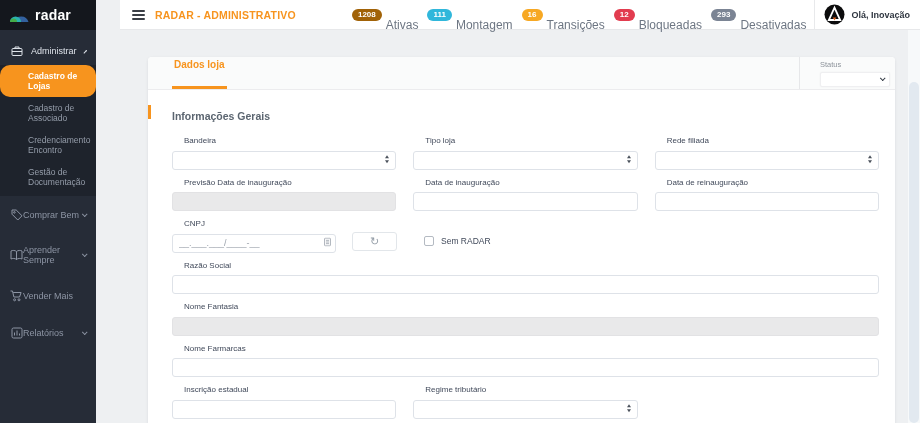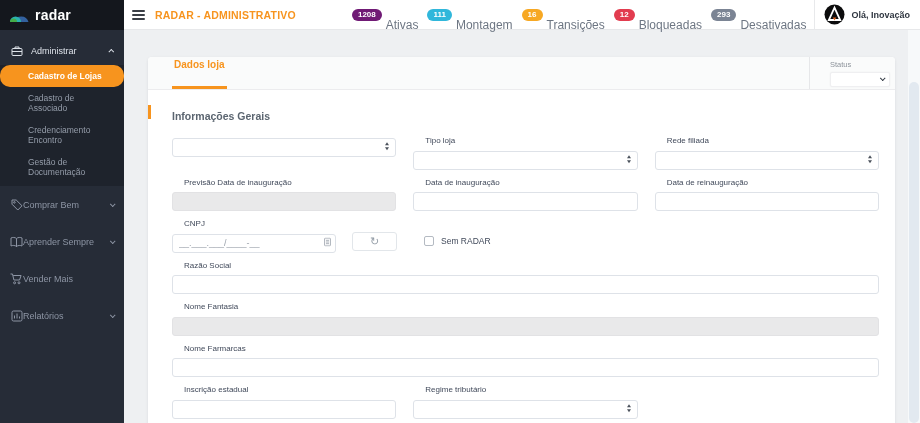--- a/index.html
+++ b/index.html
@@ -1,19 +1,19 @@
 <!DOCTYPE html>
 <html><head>
 <meta charset="utf-8">
 <style>
   * { margin:0; padding:0; box-sizing:border-box; }
   html,body { width:920px; height:423px; overflow:hidden; font-family:"Liberation Sans", sans-serif; background:#eef0f2; }
 
   
-  .sidebar { position:absolute; left:0; top:0; width:124px; height:423px; background:#262c37; z-index:5; }
+  .sidebar { position:absolute; left:0; top:0; width:96px; height:423px; background:#262c37; z-index:5; }
   .logo { height:30px; background:#14171d; display:flex; align-items:center; padding-left:9px; gap:6px; }
   .logo-text { color:#ffffff; font-weight:bold; font-size:14px; letter-spacing:.2px; }
   .side-group-header { margin-top:5px; padding:9px 10px 8px 10px; display:flex; align-items:center; gap:8px; color:#dde2e9; font-size:9px; cursor:pointer; }
   .side-group-header .grow { flex:1; }
   .submenu { background:#1e232c; padding-bottom:3px; }
   .sub-item { padding:6px 10px 6px 28px; color:#959daa; font-size:8.5px; line-height:10px; cursor:pointer;border-radius:10px; }
   .sub-item.active { background:#F7941E; color:#ffffff; font-weight:bold; }
   .side-item { padding:12px 10px; display:flex; align-items:center; gap:0; color:#8d95a4; font-size:9px; cursor:pointer; }
   .side-item .grow { flex:1; }
   .sicon { width:13px; height:13px; flex:none; display:flex; align-items:center; justify-content:center; }
@@ -34,21 +34,21 @@
   .user-name { font-size:9px; font-weight:bold; color:#2f3640; }
 
   
   .main { position:absolute; left:120px; top:30px; width:800px; height:393px; background:#eef0f2; overflow:hidden; }
   .scroll-track { position:absolute; right:0; top:0; width:12px; height:100%; background:#f7f9fa; }
   .scroll-thumb { position:absolute; right:1px; top:52px; width:10px; height:341px; background:#e2e9f0; border-radius:5px; }
 
   .card { position:absolute; left:28px; top:27px; width:747px; height:400px; background:#ffffff; border-radius:4px; box-shadow:0 1px 3px rgba(40,50,60,.10); }
   .card-head { display:flex; height:33px; background:#fafbfb; border-bottom:1px solid #ececee; border-radius:4px 4px 0 0; }
   .tab { margin-left:24px; align-self:stretch; display:flex; align-items:flex-start; font-size:10px; font-weight:bold; color:#F7941E; border-bottom:3px solid #F7941E; padding:2px 2px 0 2px; cursor:pointer; }
-  .status-box { margin-left:auto; width:86px; border-left:1px solid #e6e7e9; display:flex; flex-direction:column; justify-content:center; gap:3px; padding:2px 5px 2px 20px; }
+  .status-box { margin-left:auto; width:96px; border-left:1px solid #e6e7e9; display:flex; flex-direction:column; justify-content:center; gap:3px; padding:2px 5px 2px 20px; }
   .status-label { font-size:7.5px; color:#8d939b; }
   .status-select { height:15px; background:#fff; border:1px solid #efeff1; border-radius:2px; display:flex; align-items:center; justify-content:flex-end; padding:0 5px; box-shadow:0 0 2px rgba(0,0,0,.05); cursor:pointer; }
   .status-select .chev { color:#2f3640; border-width:1.5px; }
 
   .card-body { padding:16px 16px 0 24px; }
   .sec { position:relative; margin-bottom:12px; }
   .sec-marker { position:absolute; left:-24px; top:-1px; width:3px; height:14px; background:#F7941E; }
   .sec-title { font-size:10.5px; font-weight:bold; color:#5b6570; line-height:11px; }
 
   .row3 { display:flex; gap:17px; }
@@ -163,21 +163,21 @@
 <div class="topbar">
   <div class="hamburger">
       <i></i>
       <i></i>
       <i></i>
     </div>
   <div class="tb-title">RADAR - ADMINISTRATIVO</div>
 
   <div class="badges">
     <div class="badge">
-      <span class="pill" style="background-color: #701a75; margin-left: 44px;">1208</span>
+      <span class="pill" style="background-color: #a16207; margin-left: 44px;">1208</span>
       <span class="badge-label">Ativas</span>
     </div>
     <div class="badge">
       <span class="pill" style="background-color: rgb(48, 183, 219);">111</span>
       <span class="badge-label">Montagem</span>
     </div>
     <div class="badge">
       <span class="pill" style="background-color: rgb(247, 168, 35);">16</span>
       <span class="badge-label">Transições</span>
     </div>
@@ -218,20 +218,21 @@
     </div>
 
     <div class="card-body">
       <div class="sec">
         <span class="sec-marker"></span>
         <span class="sec-title">Informações Gerais</span>
       </div>
 
       <div class="row3">
         <div class="col fg">
+          <label>Bandeira</label>
           <div class="sel">
             <select></select>
             <span class="sel-arrows">
                 <i class="t-up"></i>
                 <i class="t-down"></i>
               </span>
           </div>
         </div>
         <div class="col fg">
           <label>Tipo loja</label>

